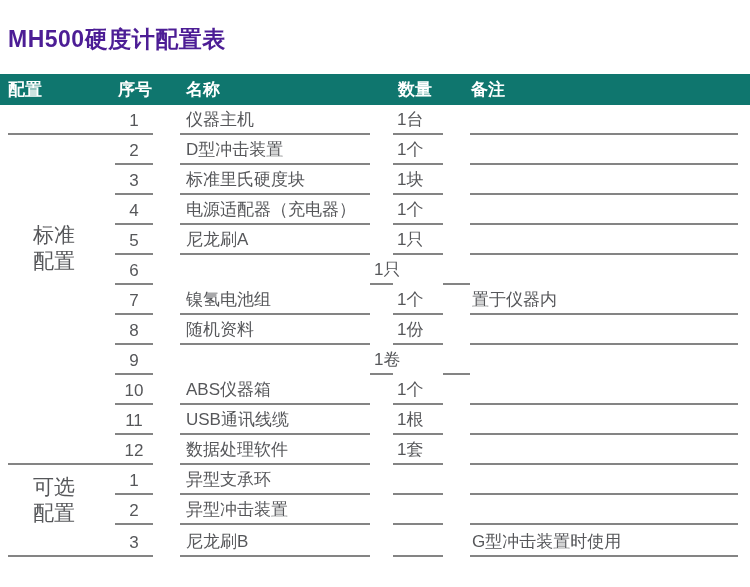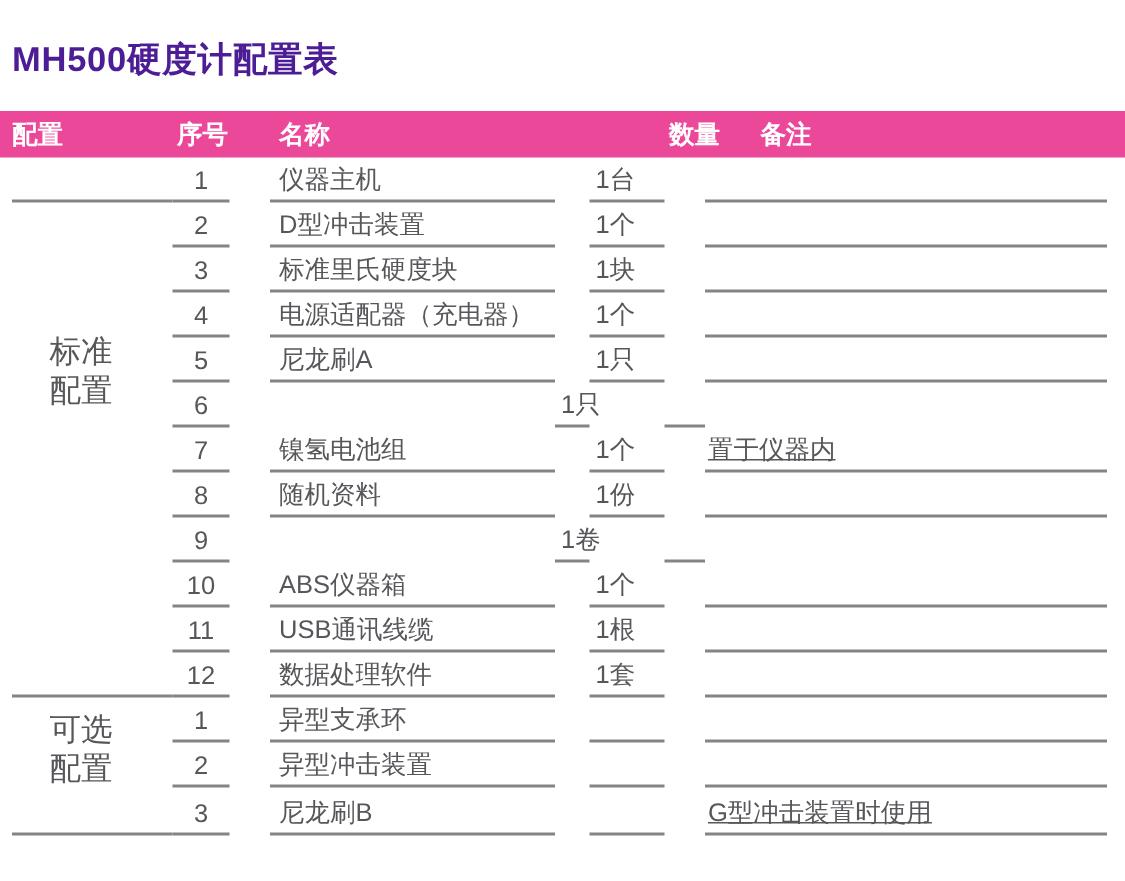--- a/index.html
+++ b/index.html
@@ -24,39 +24,39 @@
     color: #4c1d95;
     letter-spacing: 0.5px;
   }
   
   .thead {
     position: absolute;
     left: 0;
     top: 74px;
     width: 750px;
     height: 31px;
-    background: #ec4899;
+    background: #0f766e;
   }
   .thead-grid {
     display: grid;
     grid-template-columns: 107px 38px 27px 190px 23px 50px 27px 268px;
     margin-left: 8px;
     height: 100%;
     align-items: center;
   }
   .th {
     color: #ffffff;
     font-size: 17px;
     font-weight: bold;
     white-space: nowrap;
   }
   .th-seq    { padding-left: 3px; }
   .th-name   { padding-left: 6px; }
-  .th-qty    { padding-left: 5px; margin-left: 48px; }
-  .th-remark { padding-left: 1px; margin-left: 36px; }
+  .th-qty    { padding-left: 5px; }
+  .th-remark { padding-left: 1px; }
   
   .tbody {
     position: absolute;
     left: 8px;
     top: 105px;
     width: 742px;
   }
   .row {
     display: grid;
     grid-template-columns: 107px 38px 27px 190px 23px 50px 27px 268px;
@@ -73,21 +73,21 @@
     color: #56575A;
     white-space: nowrap;
     overflow: visible;
   }
   .u { border-bottom: 2px solid #848484; }
   .cell-config {}
   .cell-config.rule { border-bottom: 2px solid #848484; }
   .cell-seq  { justify-content: center; }
   .cell-name { padding-left: 6px; }
   .cell-qty  { padding-left: 4px; }
-  .cell-remark { padding-left: 2px; text-decoration: underline; }
+  .cell-remark { padding-left: 2px; }
   
   .group-label {
     position: absolute;
     left: 30px;
     width: 48px;
     text-align: center;
     font-size: 21px;
     line-height: 26px;
     color: #56575A;
     word-break: break-all;

